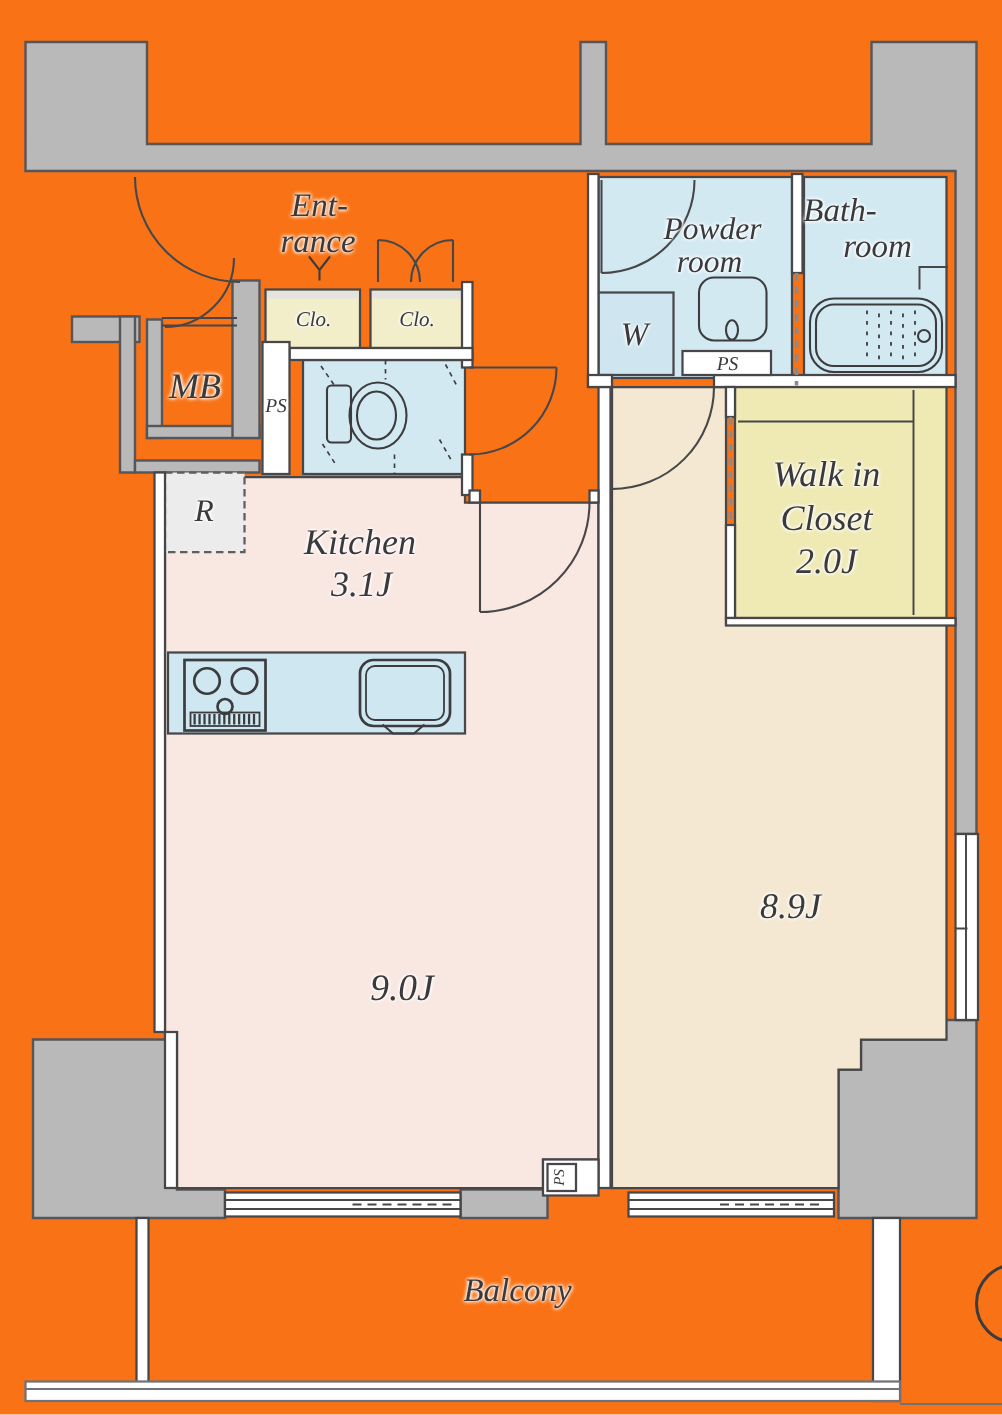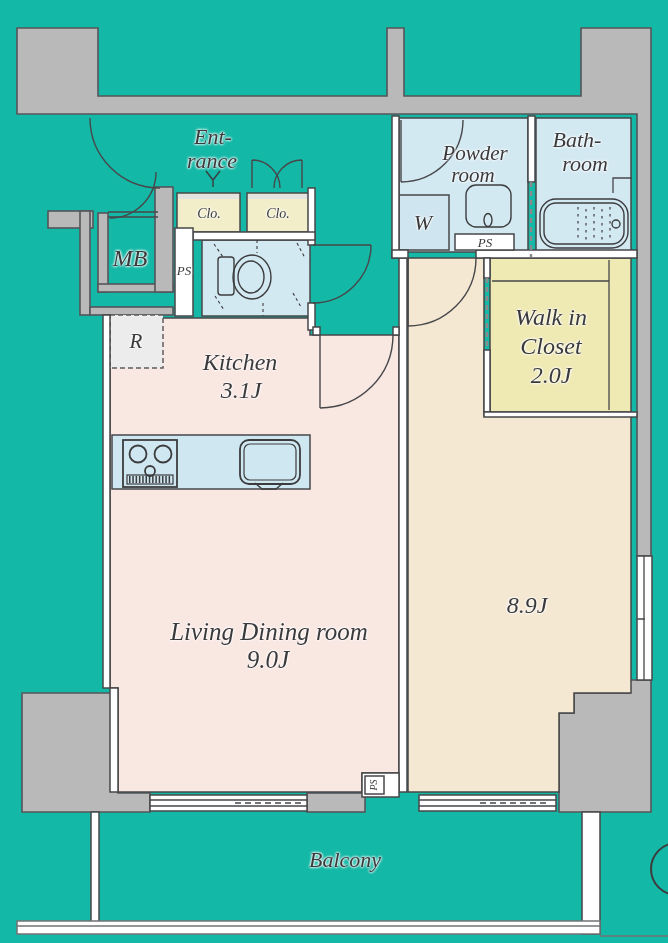--- a/index.html
+++ b/index.html
@@ -1,16 +1,16 @@
 <!DOCTYPE html>
 <html><head>
 <meta charset="utf-8">
 <style>
   html,body{margin:0;padding:0;background:#fff;}
-  #plan{position:relative;width:668px;height:943px;background:#14b8a6;overflow:hidden;
+  #plan{position:relative;width:668px;height:943px;background:#f97316;overflow:hidden;
         font-family:"Liberation Serif","DejaVu Serif",serif;}
   #plan svg{position:absolute;left:0;top:0;}
   .lbl{position:absolute;transform:translate(-50%,-50%);white-space:nowrap;
        font-style:italic;color:#3a3a3c;line-height:1;
        text-shadow:0 0 3px #fff,0 0 3px #fff,0 0 2px #fff;}
   .s13{font-size:13px;} .s20{font-size:14px;} .s21{font-size:21px;}
   .s22{font-size:22px;} .s24{font-size:24px;} .s25{font-size:25px;} .s26{font-size:24px;}
   .s10{font-size:10px;}
   .rot{transform:translate(-50%,-50%) rotate(-90deg);}
 </style>
@@ -153,27 +153,26 @@
 <div class="lbl s22" style="left:213px;top:137px;">Ent-</div>
 <div class="lbl s22" style="left:212px;top:161px;">rance</div>
 <div class="lbl s20" style="left:209px;top:214px;">Clo.</div>
 <div class="lbl s20" style="left:278px;top:214px;">Clo.</div>
 <div class="lbl s26" style="left:130px;top:258px;">MB</div>
 <div class="lbl s13" style="left:184px;top:270px;">PS</div>
 <div class="lbl s21" style="left:475px;top:153px;">Powder</div>
 <div class="lbl s21" style="left:473px;top:175px;">room</div>
 <div class="lbl s22" style="left:423px;top:223px;">W</div>
 <div class="lbl s13" style="left:485px;top:242px;">PS</div>
-<div class="lbl s22" style="left:577px;top:140px;text-align:center;">Bath-</div>
+<div class="lbl s22" style="left:560px;top:140px;text-align:center;">Bath-</div>
 <div class="lbl s22" style="left:585px;top:164px;">room</div>
 <div class="lbl s24" style="left:551px;top:317px;text-align:center;">Walk in</div>
 <div class="lbl s24" style="left:551px;top:346px;">Closet</div>
 <div class="lbl s24" style="left:551px;top:375px;">2.0J</div>
 <div class="lbl s24" style="left:240px;top:362px;">Kitchen</div>
 <div class="lbl s24" style="left:241px;top:390px;">3.1J</div>
 <div class="lbl s21" style="left:136px;top:341px;">R</div>
-<div class="lbl s25" style="left:269px;top:631px;">Living Dining room</div>
 <div class="lbl s25" style="left:268px;top:659px;">9.0J</div>
 <div class="lbl s26" style="left:527px;top:605px;">8.9J</div>
 <div class="lbl s10 rot" style="left:374px;top:785px;">PS</div>
 <div class="lbl s22" style="left:345px;top:860px;">Balcony</div>
 
 </div>
 
 </body></html>

